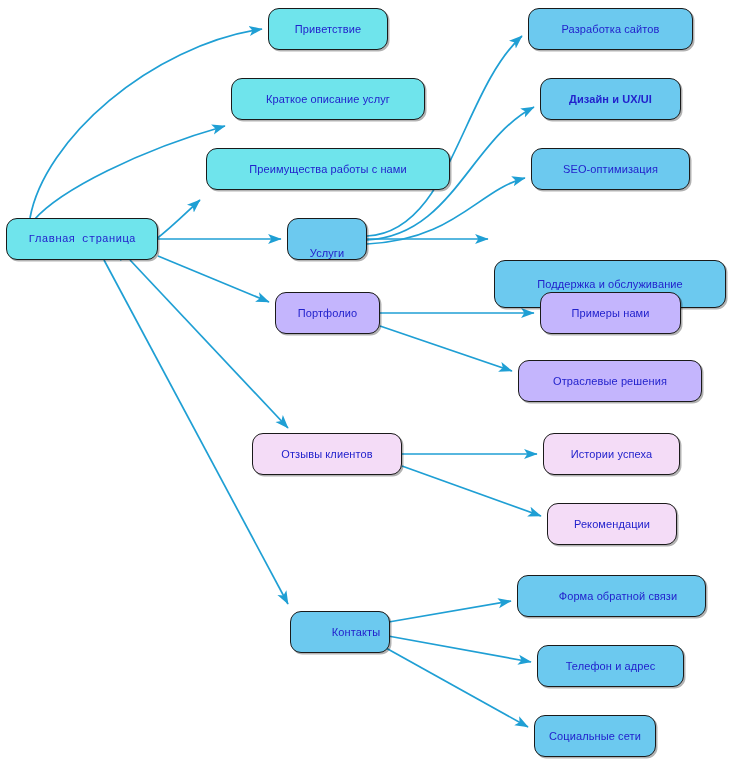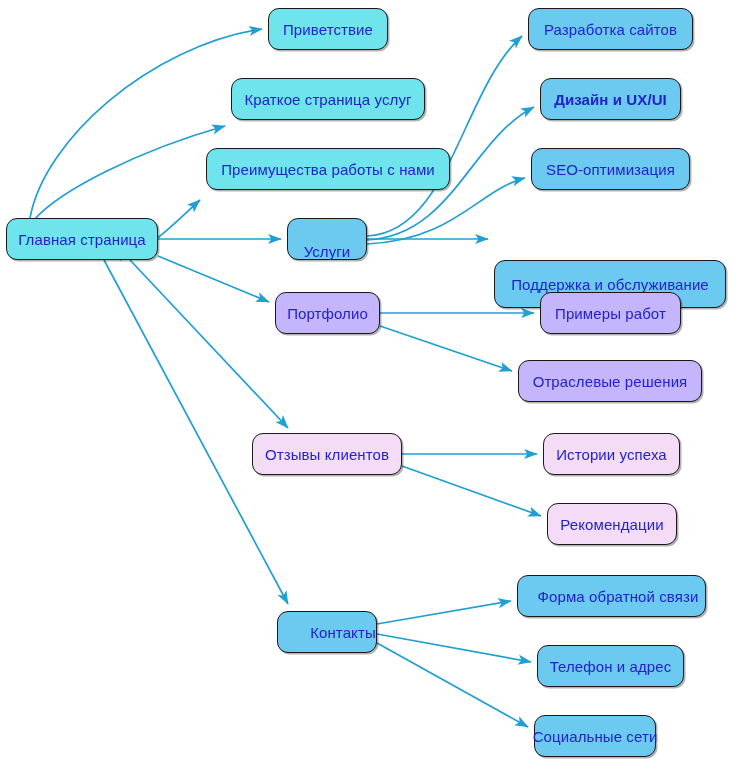--- a/index.html
+++ b/index.html
@@ -27,21 +27,21 @@
   }
   .node {
     position: absolute;
     box-sizing: border-box;
     display: flex;
     align-items: center;
     justify-content: center;
     border: 1.6px solid #1a1a1a;
     border-radius: 11px;
     color: #2222cc;
-    font-size: 15px;
+    font-size: 11px;
     line-height: 1;
     letter-spacing: 0.1px;
     white-space: nowrap;
     box-shadow: 1.5px 1.5px 0 rgba(0,0,0,0.30);
   }
   .fill-root   { background: #6fe4ec; }
   .fill-cyan   { background: #6fe4ec; }
   .fill-sky    { background: #6cc9ef; }
   .fill-pale   { background: #c4b5fd; }
   .fill-pink   { background: #f4dcf7; }
@@ -71,28 +71,28 @@
         <path d="M 380,313 L 534,313" fill="none" stroke="#1f9fd4" stroke-width="1.7" marker-end="url(#arrow)"></path>
         <path d="M 380,326 L 512,371" fill="none" stroke="#1f9fd4" stroke-width="1.7" marker-end="url(#arrow)"></path>
         <path d="M 402,454 L 537,454" fill="none" stroke="#1f9fd4" stroke-width="1.7" marker-end="url(#arrow)"></path>
         <path d="M 402,466 L 541,516" fill="none" stroke="#1f9fd4" stroke-width="1.7" marker-end="url(#arrow)"></path>
         <path d="M 377,624 L 511,601" fill="none" stroke="#1f9fd4" stroke-width="1.7" marker-end="url(#arrow)"></path>
         <path d="M 377,634 L 531,662" fill="none" stroke="#1f9fd4" stroke-width="1.7" marker-end="url(#arrow)"></path>
         <path d="M 377,643 L 528,727" fill="none" stroke="#1f9fd4" stroke-width="1.7" marker-end="url(#arrow)"></path>
       </g>
   </svg>
   <div id="nodes-group">
-      <div class="node fill-root" style="left: 6px; top: 218px; width: 152px; height: 42px;">
+      <div class="node fill-root" style="left: 6px; top: 218px; width: 152px; height: 42px; font-family: Liberation Mono, monospace;">
         <span>Главная страница</span>
       </div>
       <div class="node fill-cyan" style="left: 268px; top: 8px; width: 120px; height: 42px;">
         <span>Приветствие</span>
       </div>
       <div class="node fill-cyan" style="left: 231px; top: 78px; width: 194px; height: 42px;">
-        <span>Краткое страница услуг</span>
+        <span>Краткое описание услуг</span>
       </div>
       <div class="node fill-cyan" style="left: 206px; top: 148px; width: 244px; height: 42px;">
         <span>Преимущества работы с нами</span>
       </div>
       <div class="node fill-sky" style="left: 287px; top: 218px; width: 80px; height: 42px; align-items: flex-end;">
         <span>Услуги</span>
       </div>
       <div class="node fill-sky" style="left: 528px; top: 8px; width: 165px; height: 42px;">
         <span>Разработка сайтов</span>
       </div>
@@ -102,35 +102,35 @@
       <div class="node fill-sky" style="left: 531px; top: 148px; width: 159px; height: 42px;">
         <span>SEO-оптимизация</span>
       </div>
       <div class="node fill-sky" style="left: 494px; top: 228px; width: 232px; height: 48px; margin-top: 32px;">
         <span>Поддержка и обслуживание</span>
       </div>
       <div class="node fill-pale" style="left: 275px; top: 292px; width: 105px; height: 42px;">
         <span>Портфолио</span>
       </div>
       <div class="node fill-pale" style="left: 540px; top: 292px; width: 141px; height: 42px;">
-        <span>Примеры работ</span>
+        <span>Примеры нами</span>
       </div>
       <div class="node fill-pale" style="left: 518px; top: 360px; width: 184px; height: 42px;">
         <span>Отраслевые решения</span>
       </div>
       <div class="node fill-pink" style="left: 252px; top: 433px; width: 150px; height: 42px;">
         <span>Отзывы клиентов</span>
       </div>
       <div class="node fill-pink" style="left: 543px; top: 433px; width: 137px; height: 42px;">
         <span>Истории успеха</span>
       </div>
       <div class="node fill-pink" style="left: 547px; top: 503px; width: 130px; height: 42px;">
         <span>Рекомендации</span>
       </div>
-      <div class="node fill-sky" style="left: 277px; top: 611px; width: 100px; height: 42px; padding-left: 32px;">
+      <div class="node fill-sky" style="left: 290px; top: 611px; width: 100px; height: 42px; padding-left: 32px;">
         <span>Контакты</span>
       </div>
       <div class="node fill-sky" style="left: 517px; top: 575px; width: 189px; height: 42px; padding-left: 13px;">
         <span>Форма обратной связи</span>
       </div>
       <div class="node fill-sky" style="left: 537px; top: 645px; width: 147px; height: 42px;">
         <span>Телефон и адрес</span>
       </div>
       <div class="node fill-sky" style="left: 534px; top: 715px; width: 122px; height: 42px;">
         <span>Социальные сети</span>

